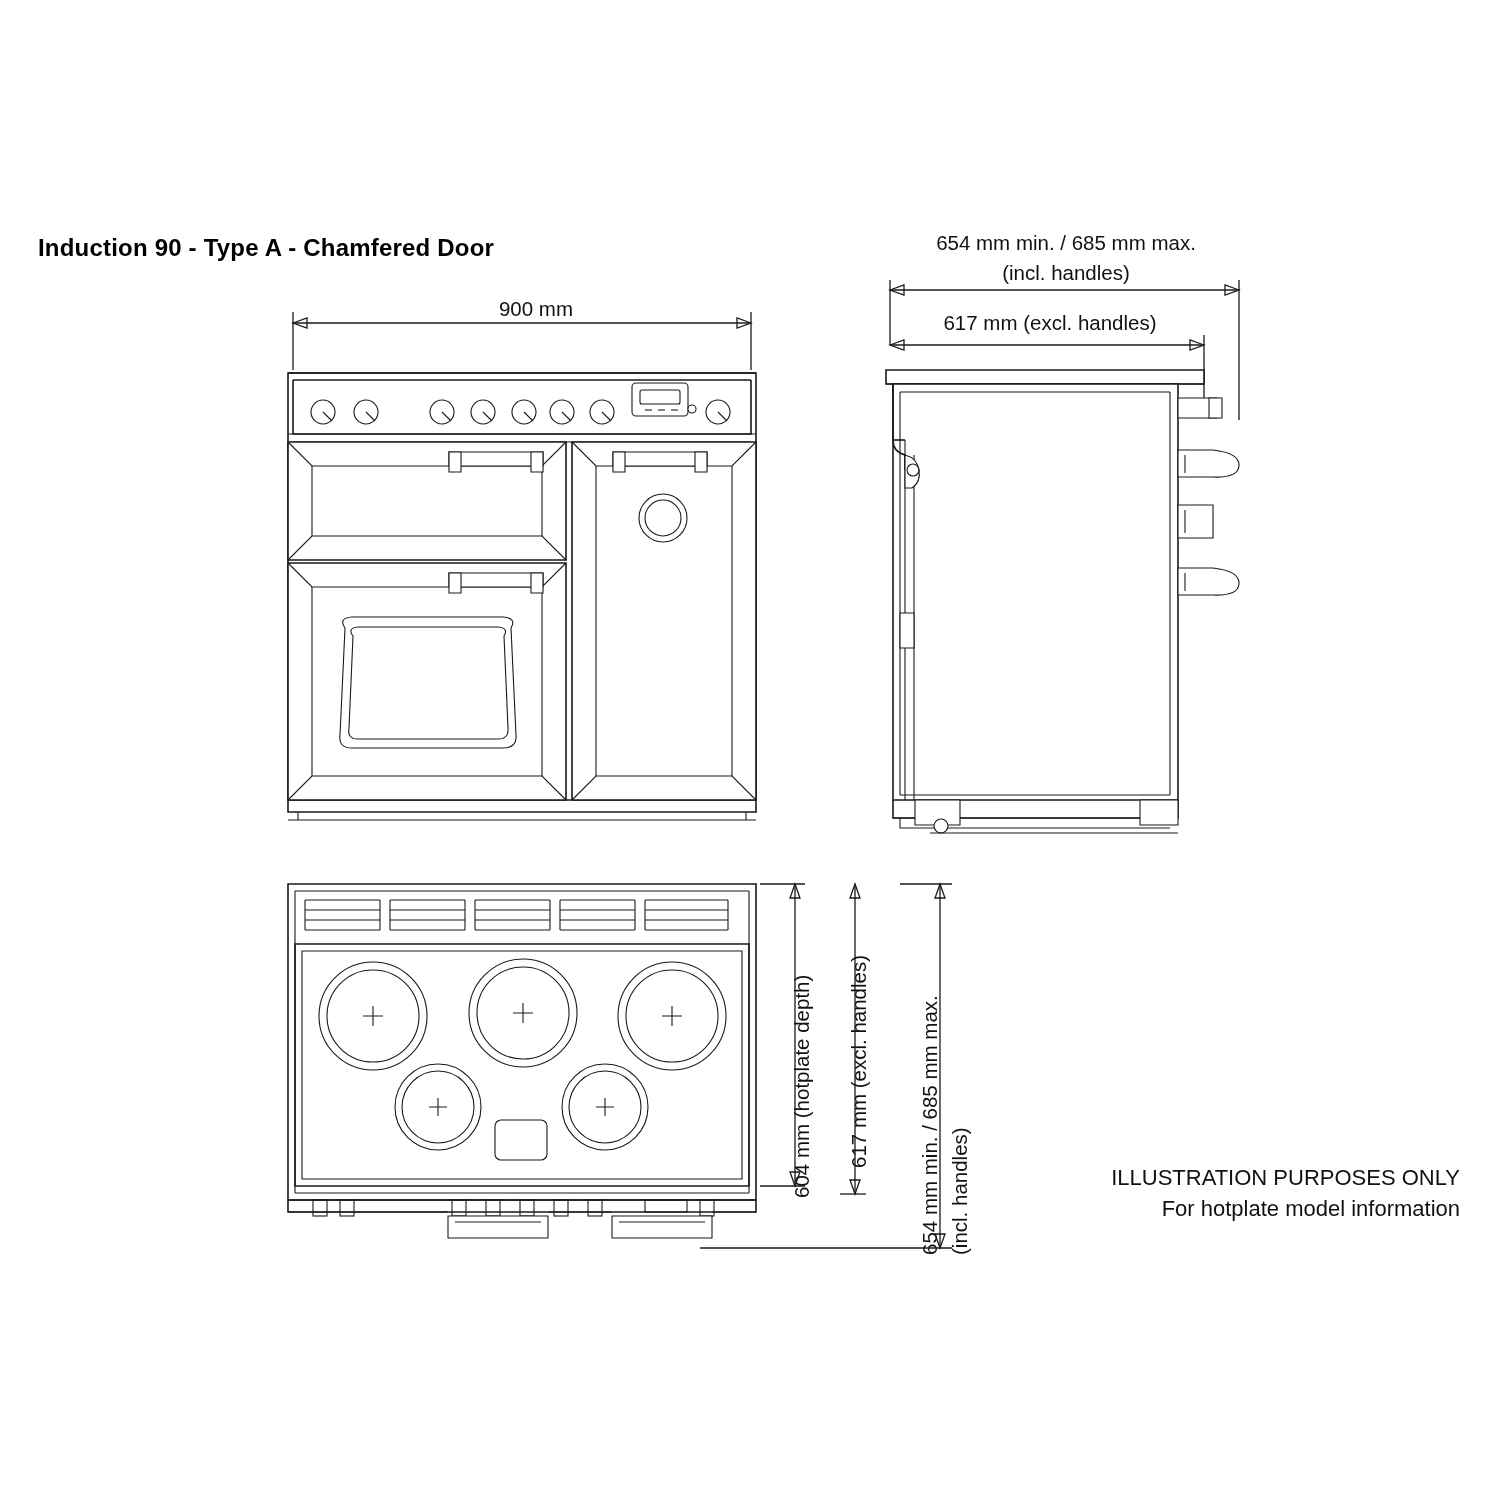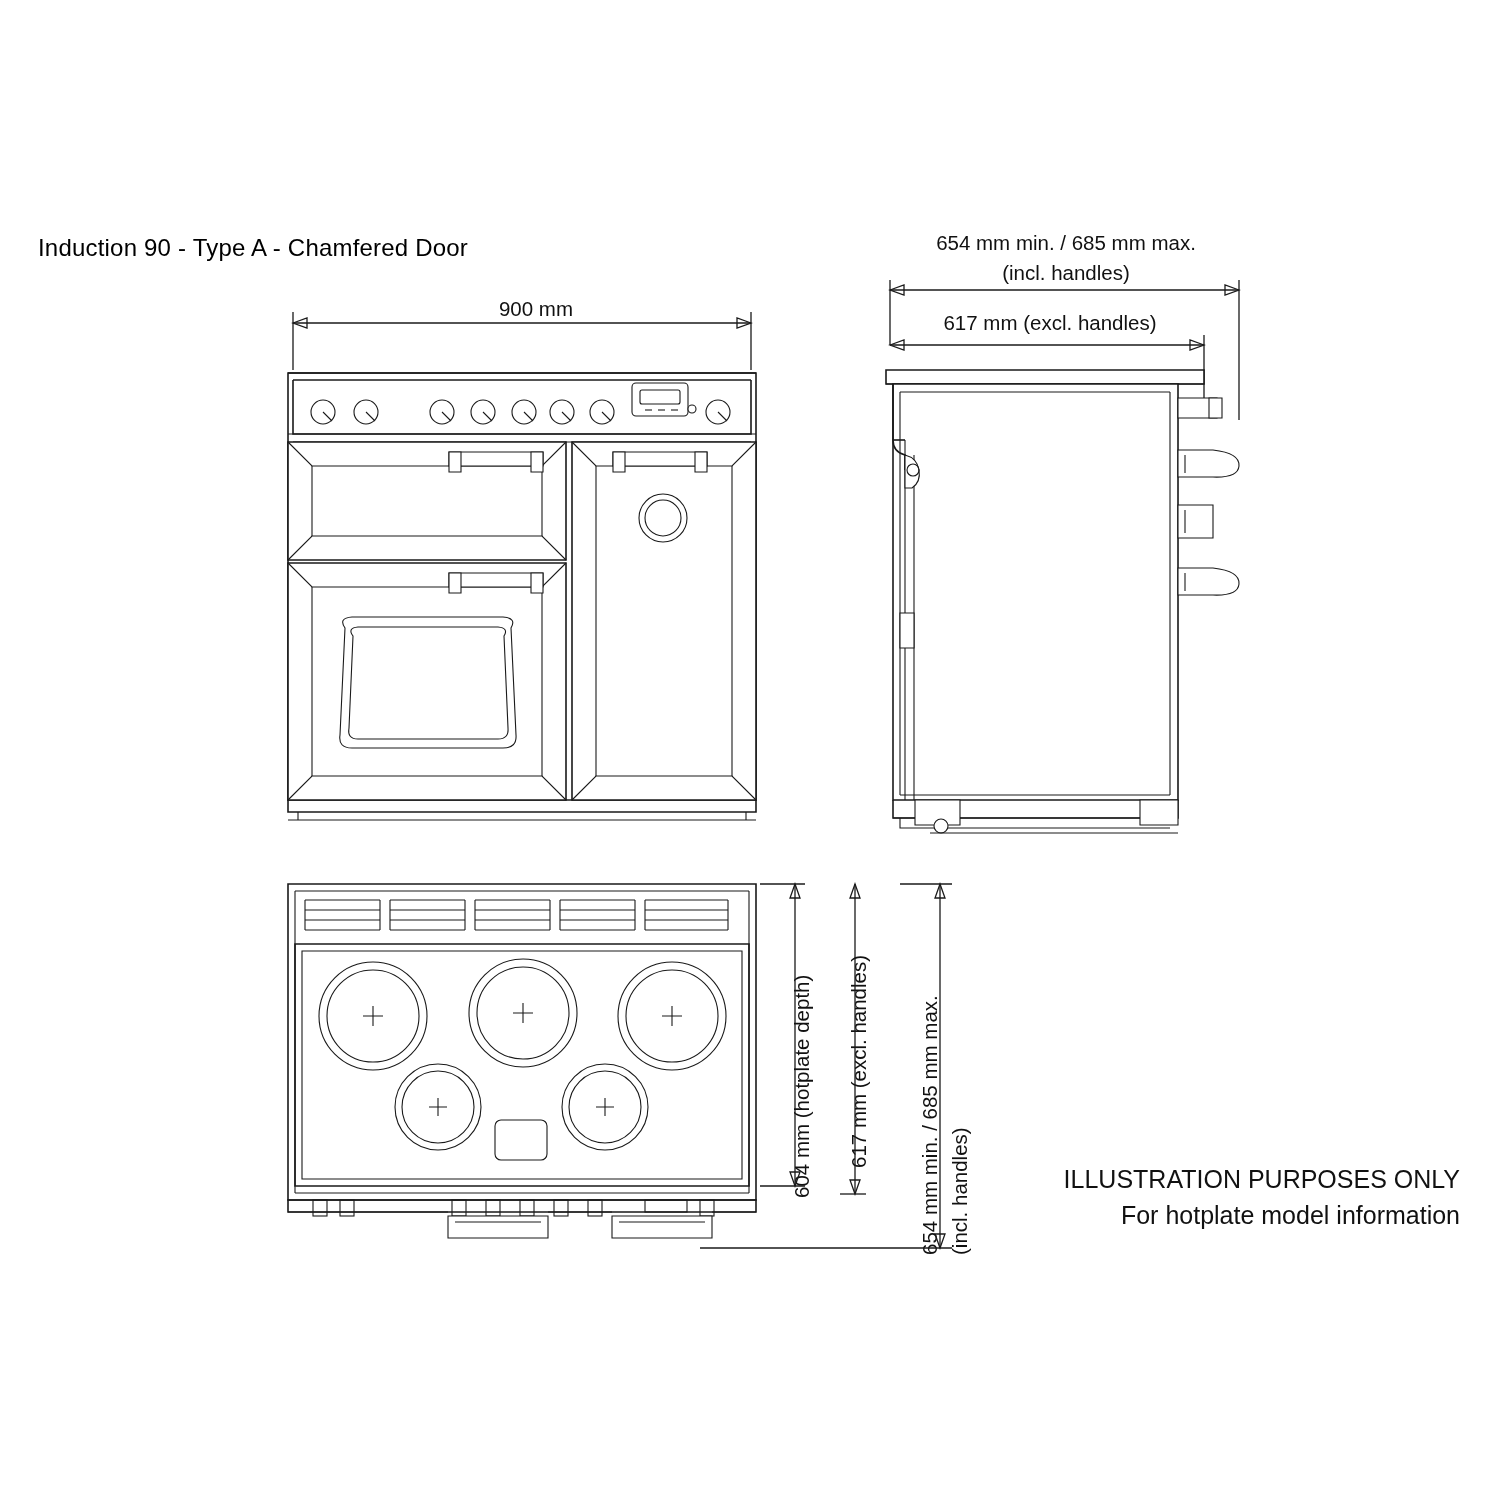--- a/index.html
+++ b/index.html
@@ -19,21 +19,21 @@
     position: absolute;
     left: 0; top: 0;
     width: 1500px;
     height: 1500px;
   }
   .title {
     position: absolute;
     left: 38px;
     top: 234px;
     font-size: 24px;
-    font-weight: normal;
+    font-weight: bold;
     letter-spacing: 0.2px;
     white-space: nowrap;
   }
   .dimtext {
     position: absolute;
     font-size: 20.5px;
     white-space: nowrap;
     color: #111;
   }
   .dimtext.center {
@@ -45,21 +45,21 @@
     white-space: nowrap;
     transform-origin: 0 0;
     transform: rotate(-90deg);
     color: #111;
   }
   .disclaimer {
     position: absolute;
     right: 40px;
     top: 1162px;
     text-align: right;
-    font-size: 25px;
+    font-size: 22px;
     line-height: 1.42;
     color: #111;
     white-space: nowrap;
   }
   svg.fig {
     position: absolute;
     left: 0; top: 0;
     width: 1500px;
     height: 1500px;
     pointer-events: none;

